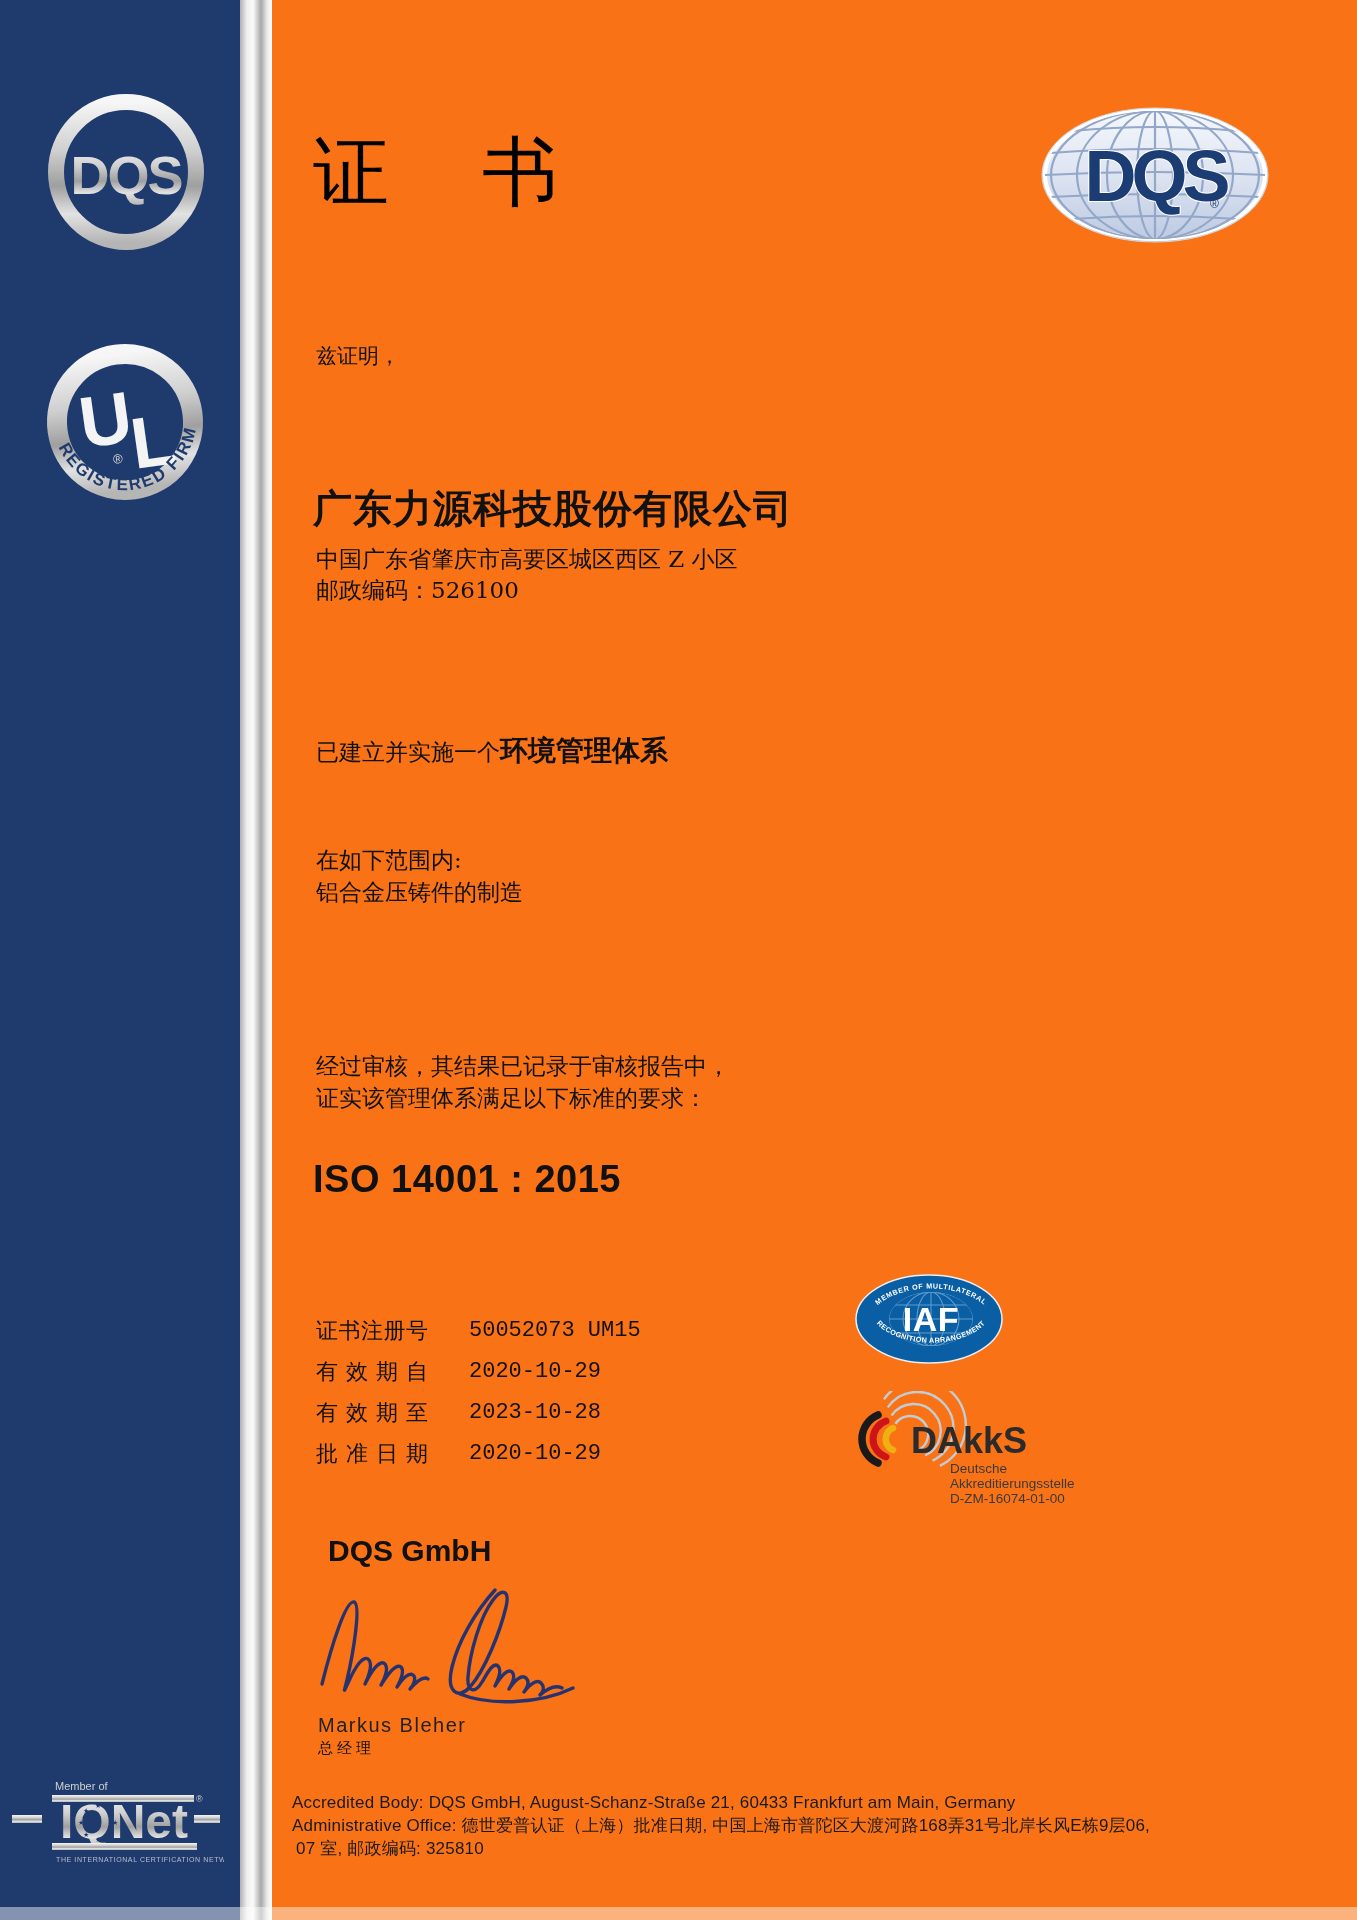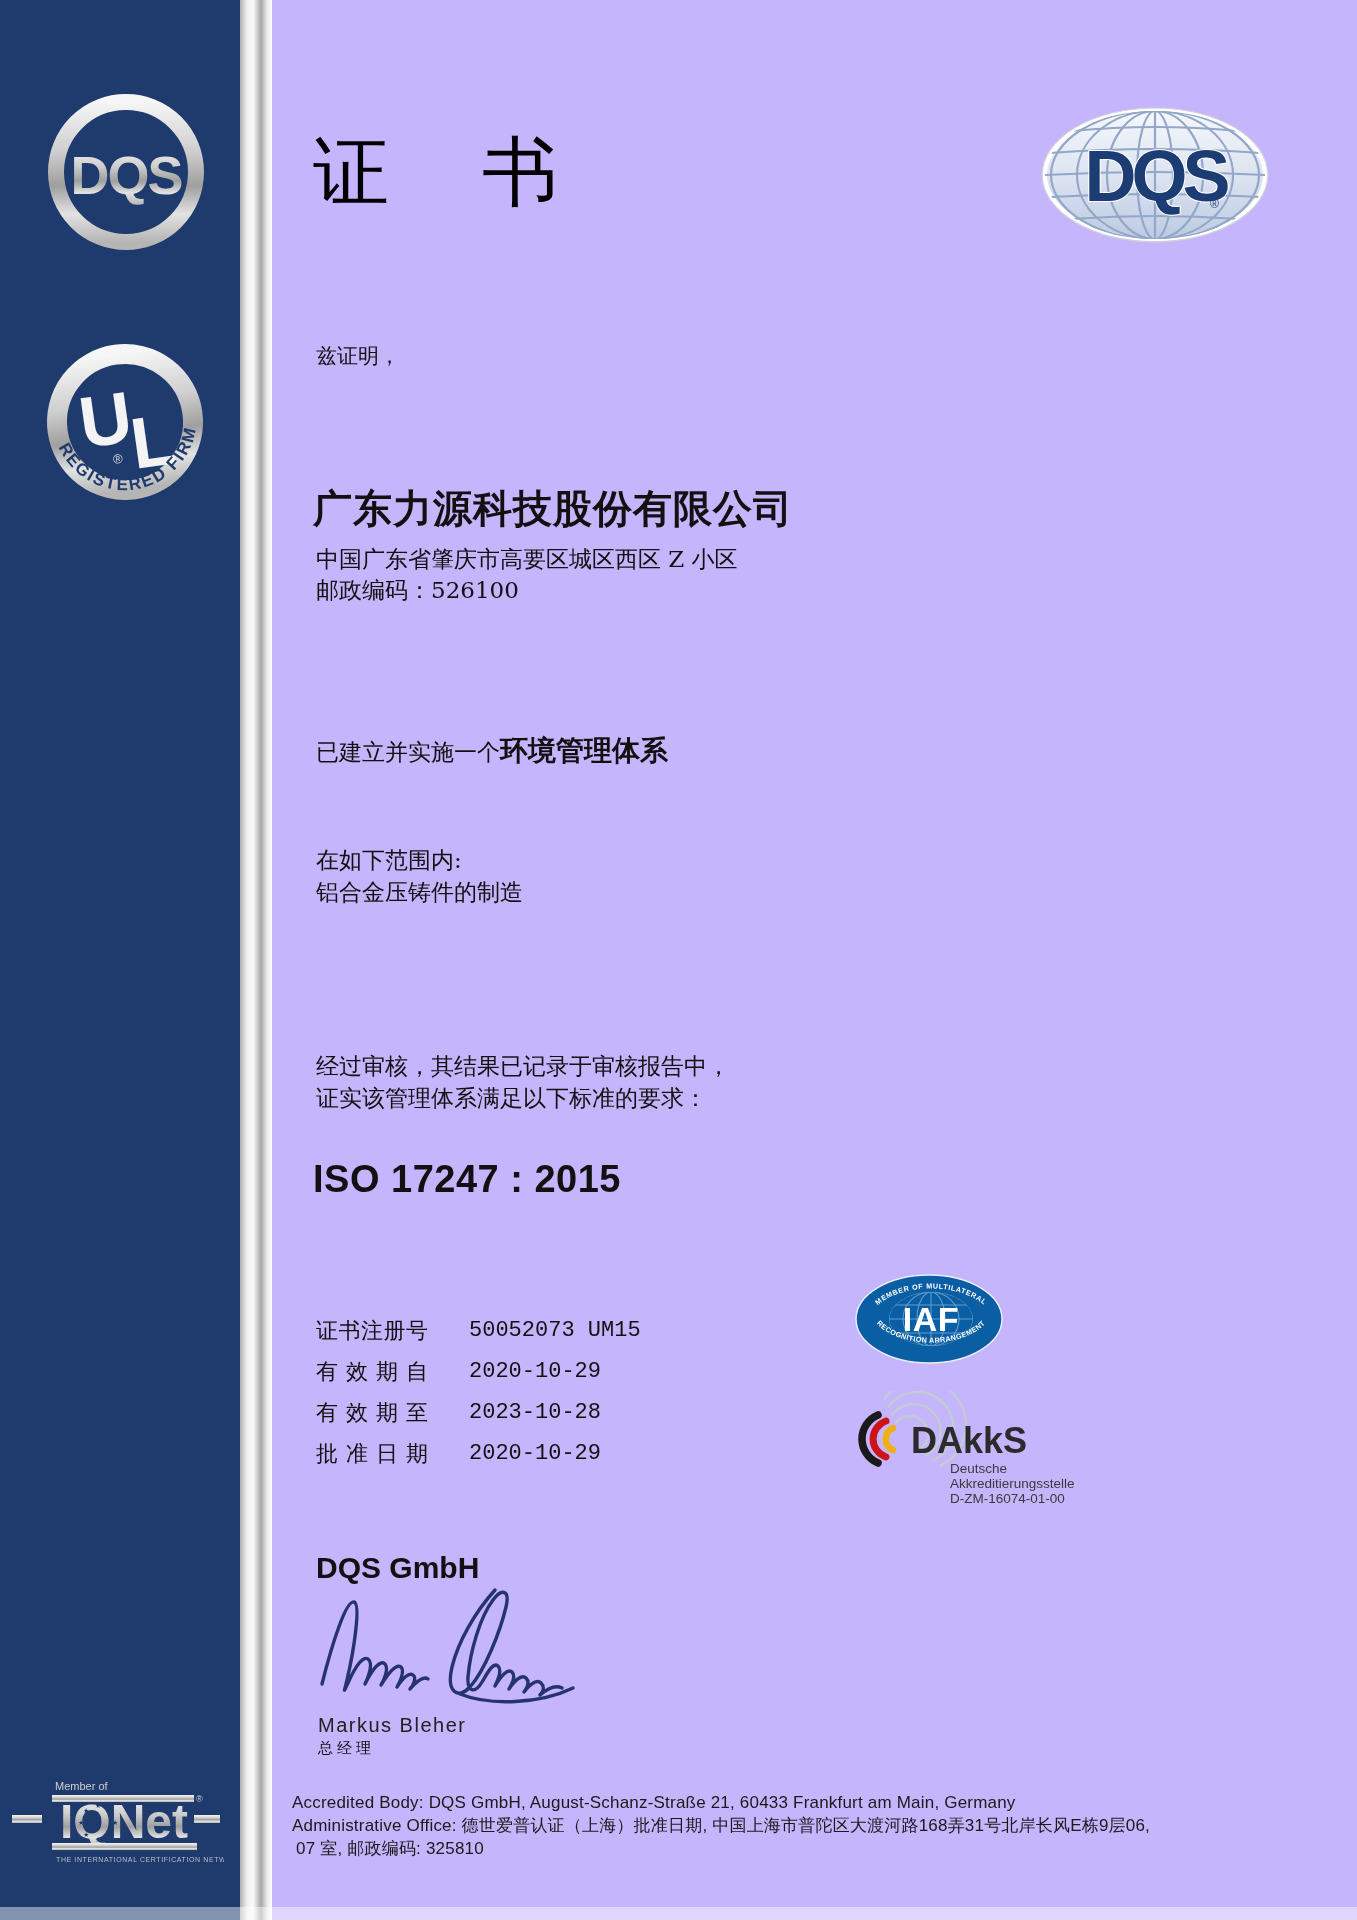--- a/index.html
+++ b/index.html
@@ -1,18 +1,18 @@
 <!DOCTYPE html>
 <html><head>
 <meta charset="utf-8">
 <style>
   html,body{margin:0;padding:0;}
   body{width:1357px;height:1920px;background:#ffffff;overflow:hidden;
        font-family:"Liberation Sans","DejaVu Sans",sans-serif;color:#111;}
-  .page{position:relative;width:1357px;height:1920px;background:#c4b5fd;}
+  .page{position:relative;width:1357px;height:1920px;background:#f97316;}
   .serif{font-family:"DejaVu Serif","Liberation Serif",serif;}
   .sans{font-family:"Liberation Sans","DejaVu Sans",sans-serif;}
   .abs{position:absolute;}
 
   .sidebar{position:absolute;left:0;top:0;width:240px;height:1920px;background:#1f3b6d;}
   .edge-strip{position:absolute;left:240px;top:0;width:32px;height:1920px;
     background:linear-gradient(to right,#b0b0b0 0px,#efefef 7px,#fbfbfb 13px,#a8a8a8 21px,#e9e9e9 27px,#ffffff 32px);}
   .page-bottom-fade{position:absolute;left:0;bottom:0;width:100%;height:13px;background:rgba(255,255,255,0.45);}
 
   .cert-title{position:absolute;left:313px;top:122px;font-size:76px;color:#000;letter-spacing:0;}
@@ -23,21 +23,21 @@
   .statement{position:absolute;left:316px;top:704px;font-size:23px;margin-top:28px;}
   .statement b{font-size:28px;font-weight:bold;}
   .scope{position:absolute;left:316px;top:844px;font-size:23px;line-height:32px;}
   .audit{position:absolute;left:316px;top:1050px;font-size:23px;line-height:32px;}
   .standard{position:absolute;left:313px;top:1158px;font-size:38px;font-weight:bold;letter-spacing:0.5px;}
   .details{position:absolute;left:316px;top:1316px;font-size:22px;}
   .details .row{height:41px;}
   .detail-label{display:inline-block;width:112px;text-align:justify;text-align-last:justify;
     font-family:"DejaVu Serif","Liberation Serif",serif;vertical-align:top;}
   .detail-value{display:inline-block;margin-left:41px;font-family:Liberation Mono, monospace;}
-  .issuer{position:absolute;left:316px;top:1534px;font-size:30px;font-weight:bold;margin-top:17px;}
+  .issuer{position:absolute;left:328px;top:1534px;font-size:30px;font-weight:bold;}
   .sig-svg{position:absolute;left:310px;top:1582px;}
   .signer-name{position:absolute;left:318px;top:1714px;font-size:20px;letter-spacing:1.5px;color:#222;}
   .signer-title{position:absolute;left:318px;top:1739px;font-size:15px;letter-spacing:4px;}
   .footer{position:absolute;left:292px;top:1791px;width:920px;font-size:17px;line-height:23px;color:#1a1a1a;letter-spacing:0.2px;}
   .footer .l3{padding-left:4px;}
 </style>
 </head>
 <body>
 
 <div class="page">
@@ -172,21 +172,21 @@
   <div class="scope serif">
     <div>在如下范围内:</div>
     <div>铝合金压铸件的制造</div>
   </div>
 
   <div class="audit serif">
     <div>经过审核，其结果已记录于审核报告中，</div>
     <div>证实该管理体系满足以下标准的要求：</div>
   </div>
 
-  <div class="standard sans">ISO 17247 : 2015</div>
+  <div class="standard sans">ISO 14001 : 2015</div>
 
   <div class="details">
     <div class="row">
       <span class="detail-label">证书注册号</span><span class="detail-value">50052073 UM15</span>
     </div>
     <div class="row">
       <span class="detail-label">有效期自</span><span class="detail-value">2020-10-29</span>
     </div>
     <div class="row">
       <span class="detail-label">有效期至</span><span class="detail-value">2023-10-28</span>

